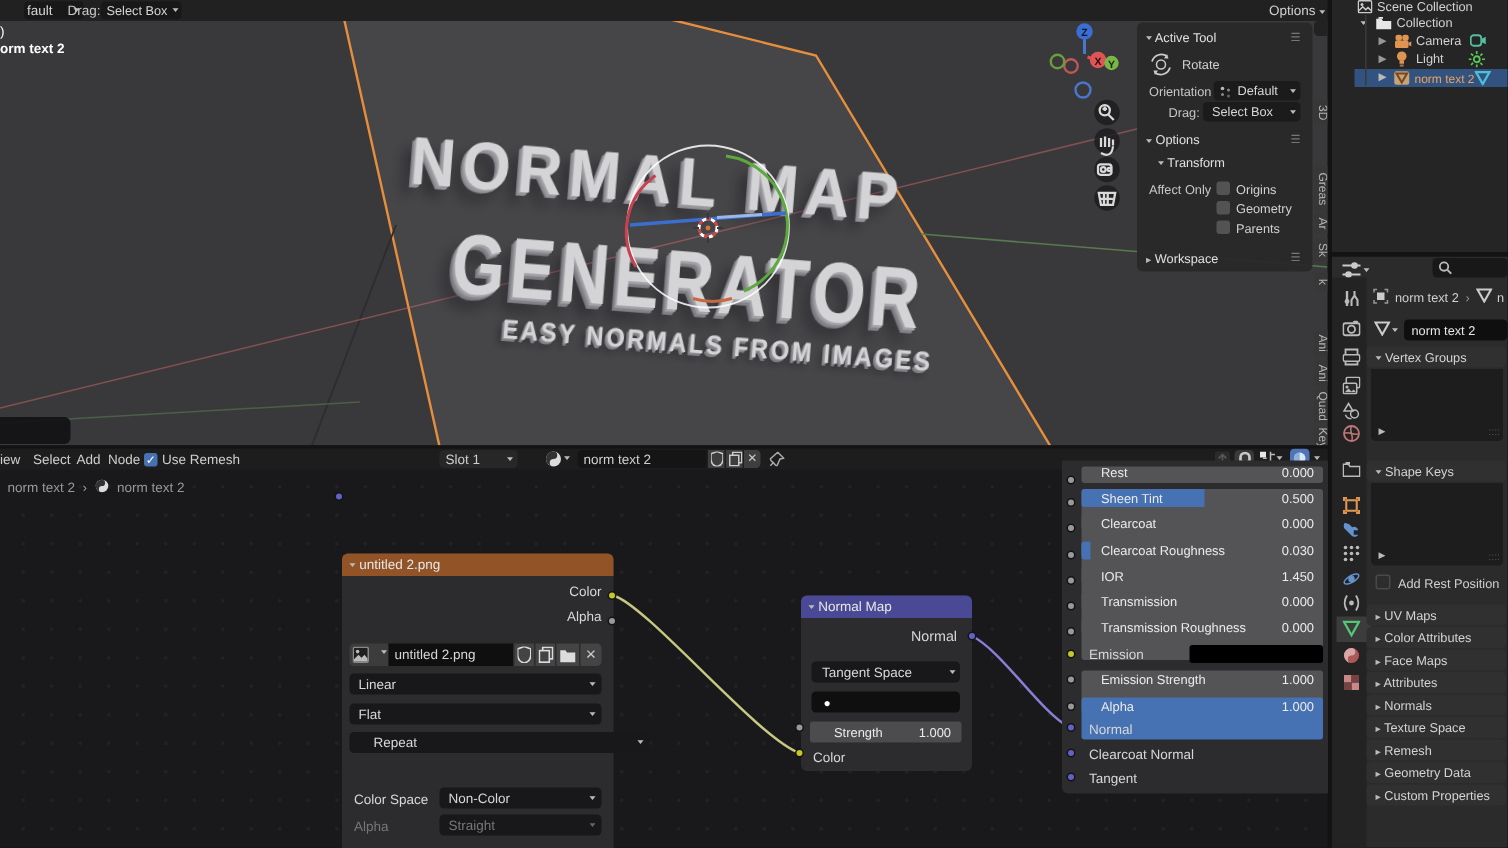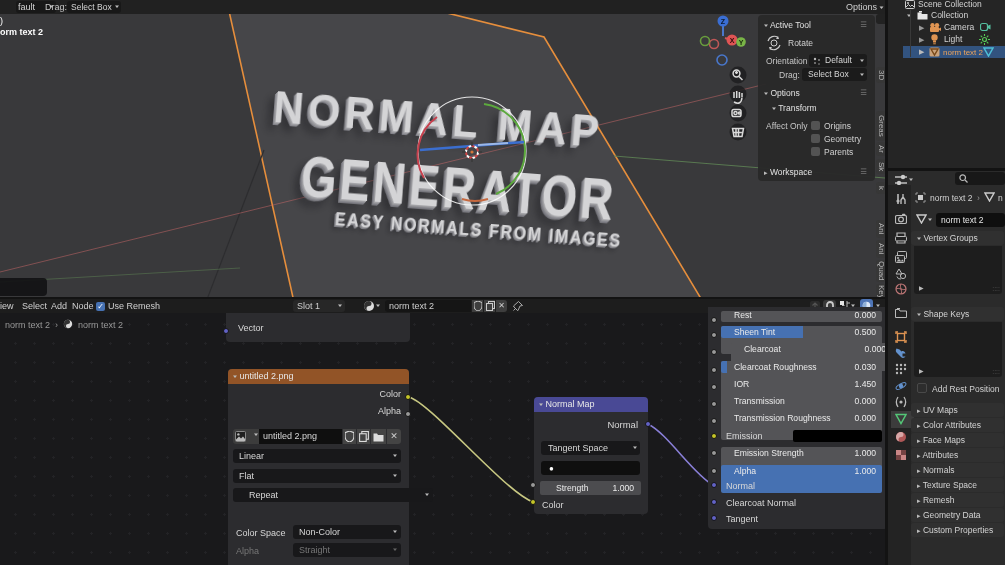--- a/index.html
+++ b/index.html
@@ -229,23 +229,20 @@
           </svg>
     &nbsp;norm text 2</div>
 
   
   <svg width="885" height="252" viewBox="0 313 885 252" style="z-index:3">
     <path d="M 409 397 C 432 404 505 492 533 502" fill="none" stroke="#c9c983" stroke-width="1.6"></path>
     <path d="M 648 424 C 668 434 693 474 713 485" fill="none" stroke="#8a80d8" stroke-width="1.6"></path>
   </svg>
 
   
-  <div class="node" style="left:226px;top:0px;width:184px;height:29px;border-radius:0 0 4px 4px">
-    <span style="position:absolute;left:12px;top:10px">Vector</span>
-  </div>
   <div class="sock" style="left:223px;top:15px;background:#6363c7"></div>
 
   
   <div class="node" style="left:228px;top:56px;width:181px;height:214px">
     <div class="nhead" style="background:#935528"><span class="chev" style="margin-left:5px">▾</span> untitled 2.png</div>
     <span style="position:absolute;right:8px;top:20px">Color</span>
     <span style="position:absolute;right:8px;top:37px">Alpha</span>
 
     <div style="position:absolute;left:5px;top:60px;width:26px;height:15px;background:#3d3d3d;border-radius:3px 0 0 3px">
       <svg style="position:absolute;left:2px;top:2px" width="11" height="11" viewBox="0 0 11 11">
@@ -294,21 +291,21 @@
     <span style="position:absolute;left:8px;top:103px">Color</span>
   </div>
   <div class="sock" style="left:645px;top:108px;background:#6363c7"></div>
   <div class="sock" style="left:530px;top:169px;background:#9a9a9a"></div>
   <div class="sock" style="left:530px;top:186px;background:#c7c729"></div>
 
   
   <div class="node" style="left:708px;top:-6px;width:180px;height:222px;border-radius:0 0 4px 4px">
     <div class="srow" style="left:13px;top:4px;width:161px;height:11px;line-height:9px"><span style="margin-left:13px">Rest</span><span style="position:absolute;right:6px">0.000</span></div>
     <div class="srow" style="left:13px;top:19px;width:161px"><div style="position:absolute;left:0;top:0;width:82px;height:12px;background:#4772b3;border-radius:2px 0 0 2px"></div><span style="margin-left:13px;position:relative">Sheen Tint</span><span style="position:absolute;right:6px">0.500</span></div>
-    <div class="srow" style="left:23px;top:36px;width:161px"><span style="margin-left:13px">Clearcoat</span><span style="position:absolute;right:6px">0.000</span></div>
+    <div class="srow" style="left:13px;top:36px;width:161px"><span style="margin-left:13px">Clearcoat</span><span style="position:absolute;right:6px">0.000</span></div>
     <div class="srow" style="left:13px;top:54px;width:161px"><div style="position:absolute;left:0;top:0;width:6px;height:12px;background:#4772b3;border-radius:2px 0 0 2px"></div><span style="margin-left:13px;position:relative">Clearcoat Roughness</span><span style="position:absolute;right:6px">0.030</span></div>
     <div class="srow" style="left:13px;top:71px;width:161px"><span style="margin-left:13px">IOR</span><span style="position:absolute;right:6px">1.450</span></div>
     <div class="srow" style="left:13px;top:88px;width:161px"><span style="margin-left:13px">Transmission</span><span style="position:absolute;right:6px">0.000</span></div>
     <div class="srow" style="left:13px;top:105px;width:161px"><span style="margin-left:13px">Transmission Roughness</span><span style="position:absolute;right:6px">0.000</span></div>
     <span style="position:absolute;left:18px;top:124px">Emission</span>
     <div style="position:absolute;left:85px;top:123px;width:89px;height:12px;background:#000;border-radius:2px"></div>
     <div class="srow" style="left:13px;top:140px;width:161px"><span style="margin-left:13px">Emission Strength</span><span style="position:absolute;right:6px">1.000</span></div>
     <div class="srow" style="left:13px;top:158px;width:161px;background:#4772b3"><span style="margin-left:13px">Alpha</span><span style="position:absolute;right:6px">1.000</span></div>
     <span style="position:absolute;left:18px;top:174px">Normal</span>
     <span style="position:absolute;left:18px;top:191px">Clearcoat Normal</span>

